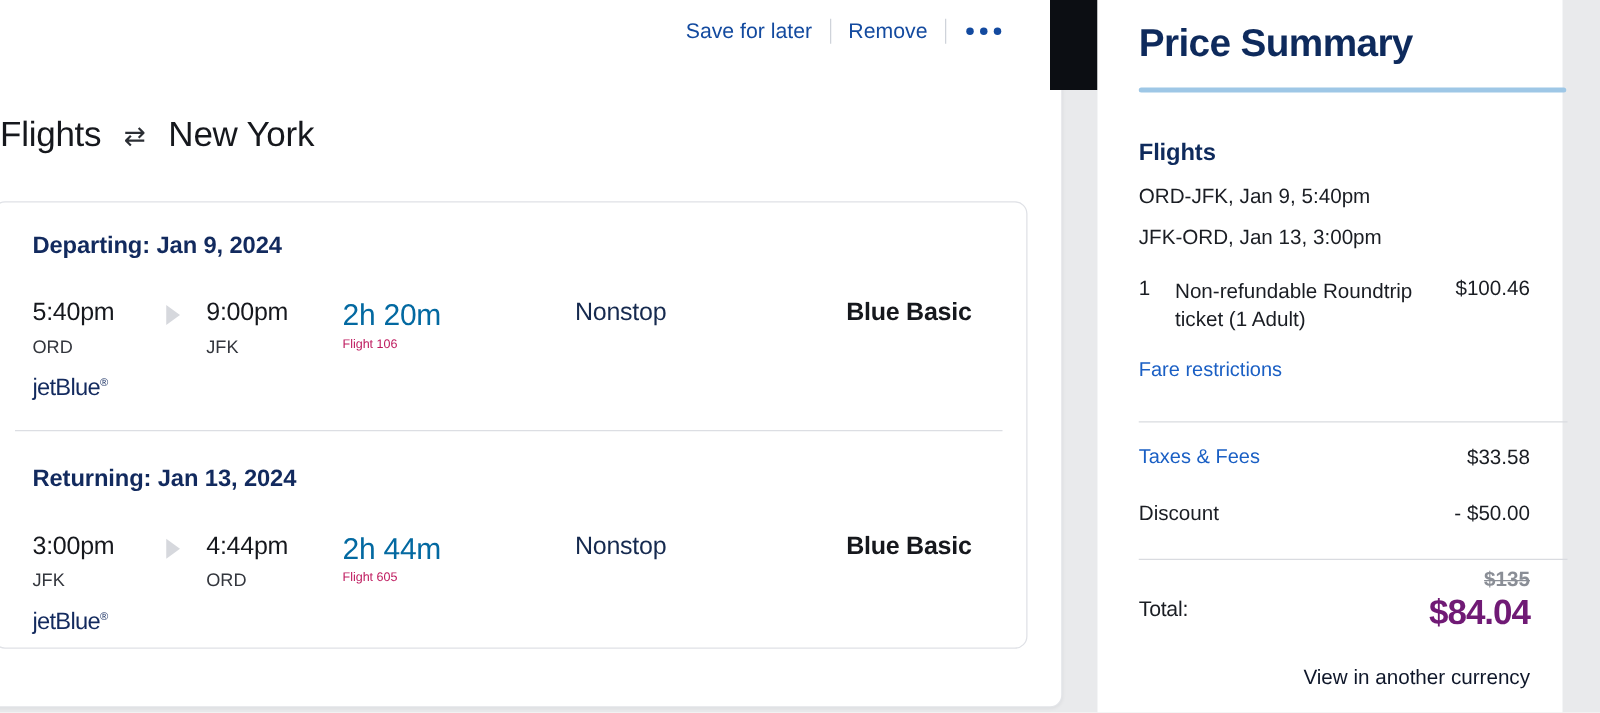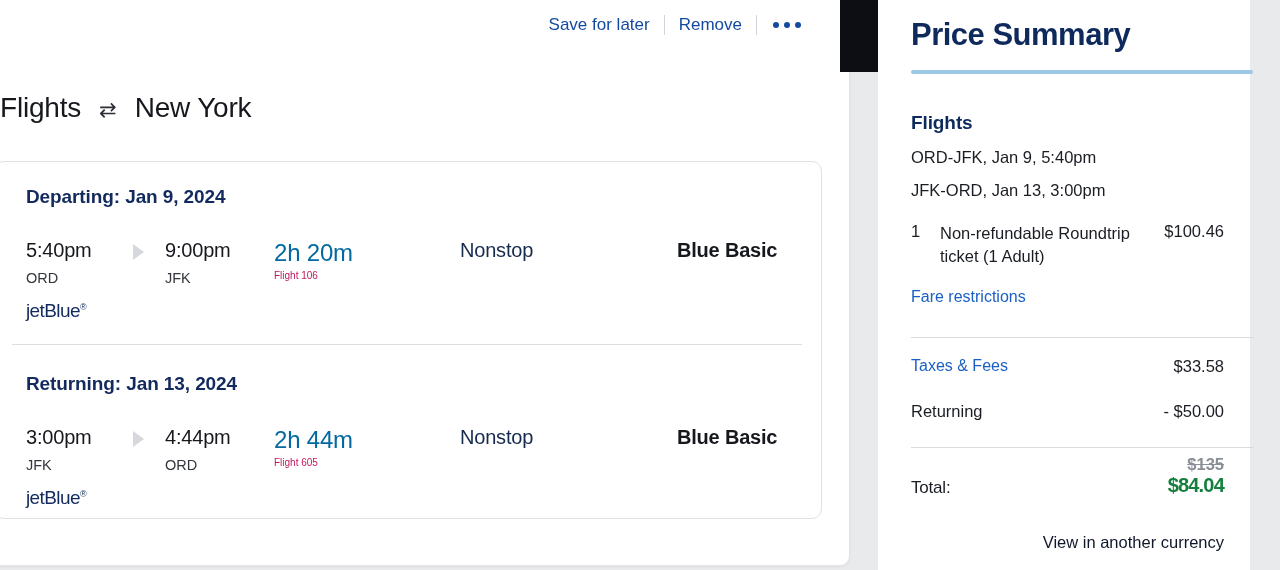--- a/index.html
+++ b/index.html
@@ -308,23 +308,23 @@
     top: 455px;
     font-size: 16.5px;
     color: #8a8e96;
     text-decoration: line-through;
     font-weight: bold;
   }
   .total-amount {
     position: absolute;
     right: 26px;
     top: 474px;
-    font-size: 20px;
+    font-size: 28px;
     font-weight: 700;
-    color: #15803d;
+    color: #701a75;
     letter-spacing: -0.8px;
   }
   .currency-link {
     position: absolute;
     right: 26px;
     top: 533px;
     font-size: 16.5px;
     color: #0f172a;
     text-decoration: none;
   }
@@ -410,21 +410,21 @@
     <div class="ticket-desc">Non-refundable Roundtrip ticket (1 Adult)</div>
     <div class="ticket-price">$100.46</div>
 
     <a class="sum-link" style="top:288px;" href="#">Fare restrictions</a>
 
     <div class="panel-divider" style="top:337px;"></div>
 
     <a class="sum-link" style="top:357px;" href="#">Taxes &amp; Fees</a>
     <div class="row-val" style="top:357px;">$33.58</div>
 
-    <div class="sum-line" style="top:402px;">Returning</div>
+    <div class="sum-line" style="top:402px;">Discount</div>
     <div class="row-val" style="top:402px;">- $50.00</div>
 
     <div class="panel-divider" style="top:447px;"></div>
 
     <div class="total-label">Total:</div>
     <div class="total-strike">$135</div>
     <div class="total-amount">$84.04</div>
 
     <a class="currency-link" href="#">View in another currency</a>
 

